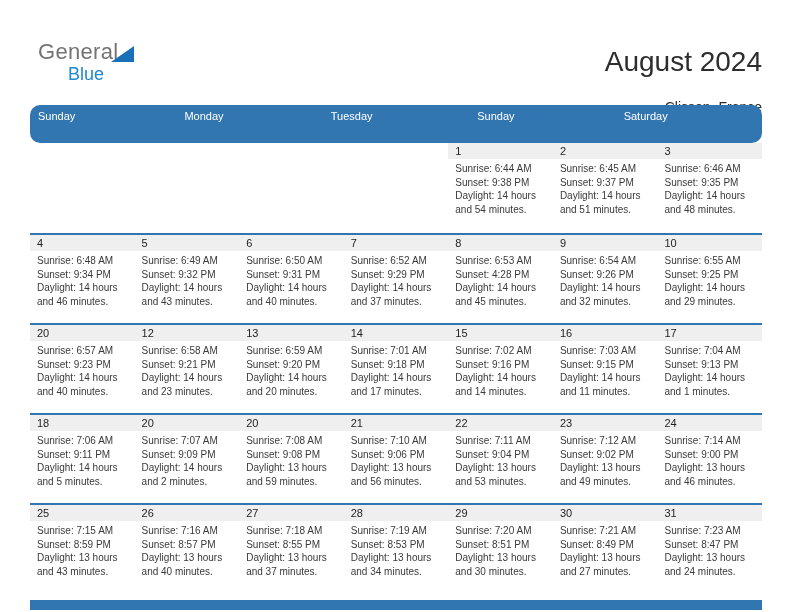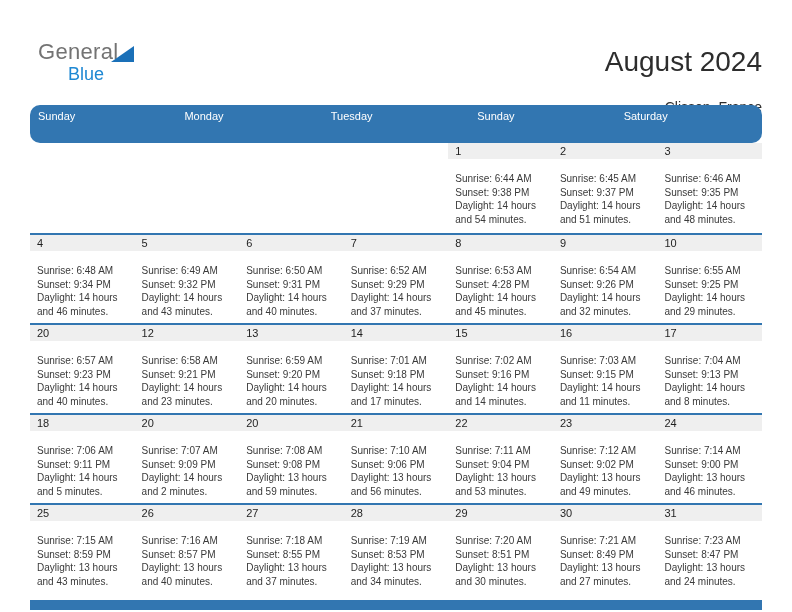--- a/index.html
+++ b/index.html
@@ -32,21 +32,21 @@
     padding-left:8px;box-sizing:border-box;white-space:nowrap;overflow:hidden;
   }
   .week-row{display:flex;height:90px;box-sizing:border-box;}
   .week-row:not(:first-child){border-top:2px solid var(--accent,#3276B1);}
   .day-cell{flex:1;box-sizing:border-box;overflow:hidden;}
   .day-number-strip{
     height:16px;background:var(--day-strip,#EFEFEF);
     font-size:11px;line-height:16px;padding-left:7px;color:#1f1f1f;
   }
   .day-cell.empty .day-number-strip{background:transparent;}
-  .day-details{padding:13px 6px 0 7px;}
+  .day-details{padding:3px 6px 0 7px;}
   .day-details .detail-line{font-size:10px;line-height:13.5px;color:var(--text,#3a3a3a);}
 
   
   .footer-bar{
     position:absolute;left:30px;top:600px;width:732px;height:10px;
     background:var(--accent,#3276B1);
   }
 </style>
 </head>
 <body>
@@ -237,21 +237,21 @@
               <div class="detail-line">Daylight: 14 hours</div>
               <div class="detail-line">and 11 minutes.</div>
             </div>
           </div>
           <div class="day-cell">
             <div class="day-number-strip">17</div>
             <div class="day-details">
               <div class="detail-line">Sunrise: 7:04 AM</div>
               <div class="detail-line">Sunset: 9:13 PM</div>
               <div class="detail-line">Daylight: 14 hours</div>
-              <div class="detail-line">and 8 minutes.</div>
+              <div class="detail-line">and 1 minutes.</div>
             </div>
           </div>
         </div>
         <div class="week-row">
           <div class="day-cell">
             <div class="day-number-strip">18</div>
             <div class="day-details">
               <div class="detail-line">Sunrise: 7:06 AM</div>
               <div class="detail-line">Sunset: 9:11 PM</div>
               <div class="detail-line">Daylight: 14 hours</div>

